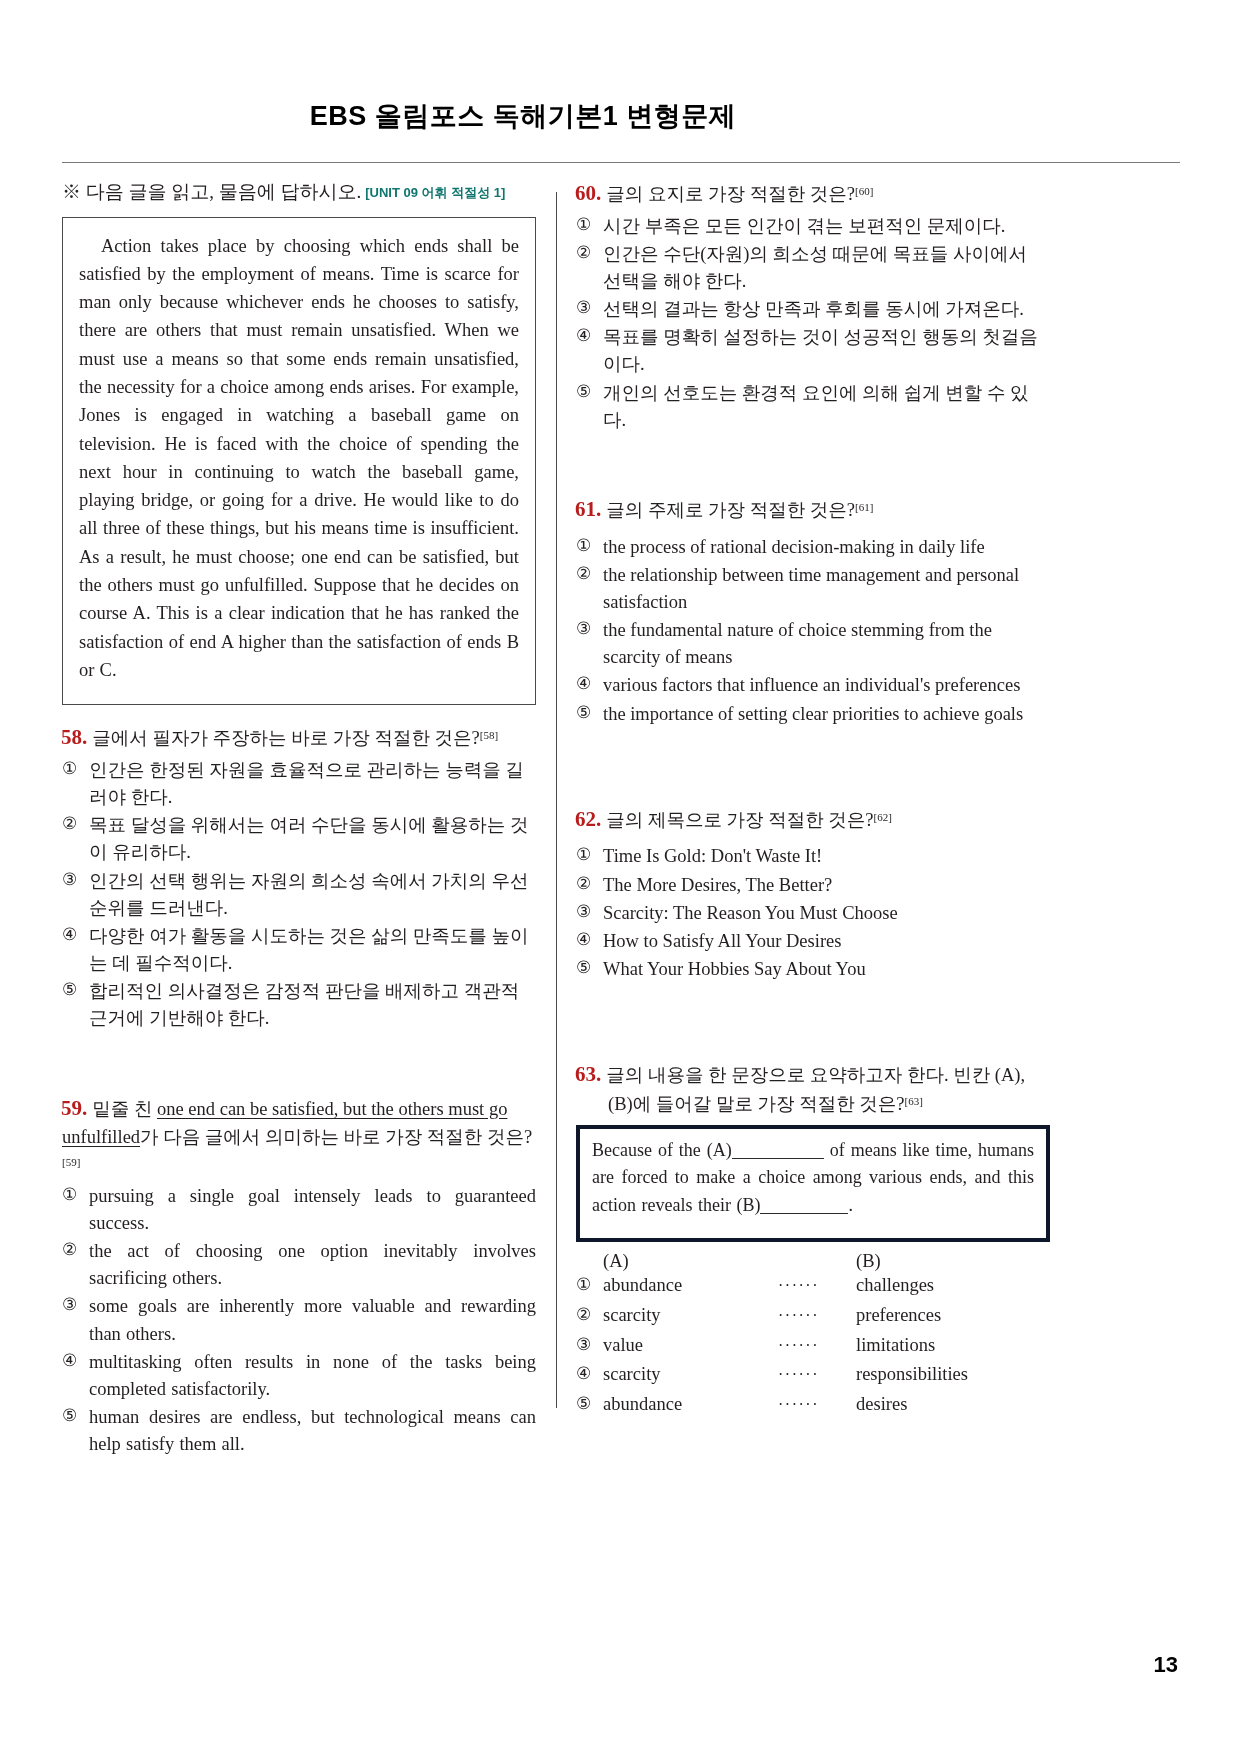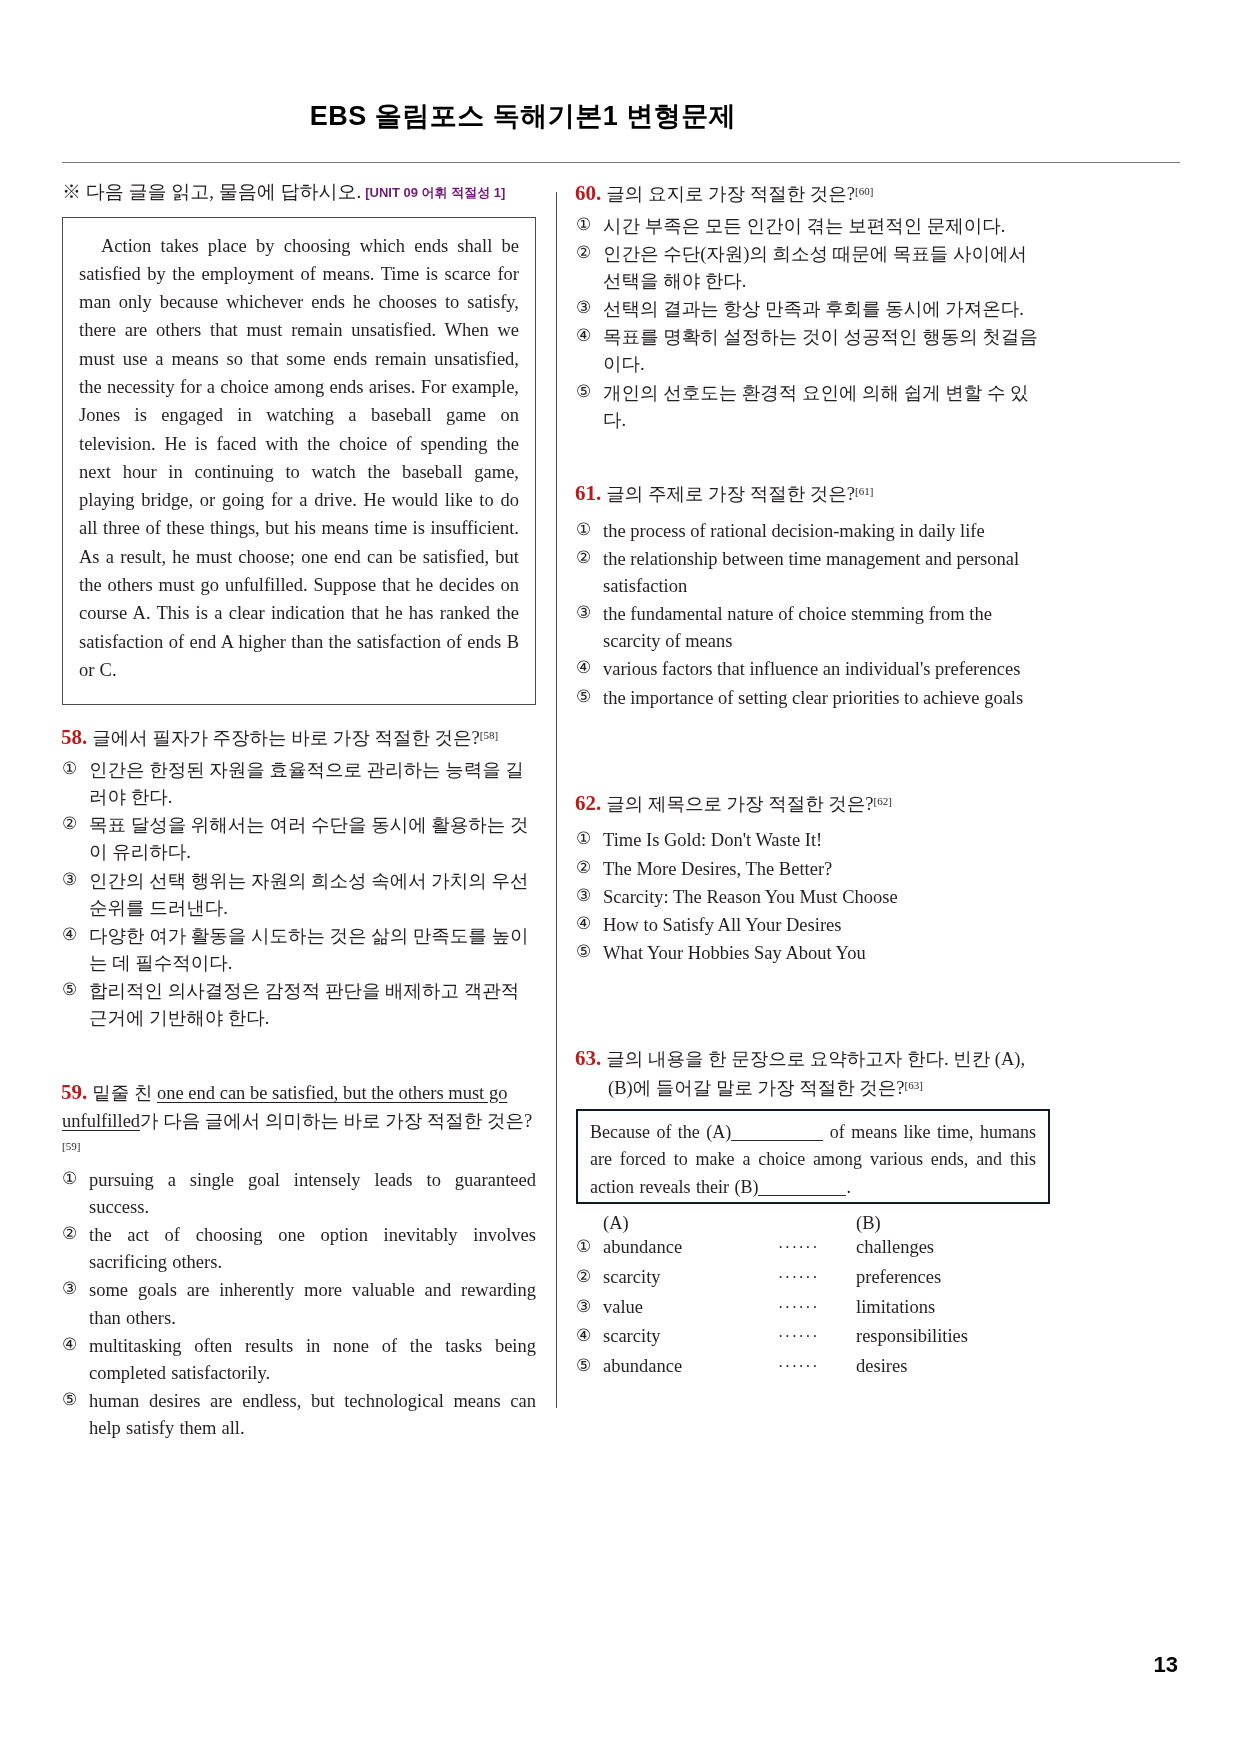--- a/index.html
+++ b/index.html
@@ -59,21 +59,21 @@
   }
 
   
   .instruction {
     font-size: 19px;
     line-height: 1.5;
     margin-bottom: 10px;
     white-space: nowrap;
   }
   .instruction .unit-tag {
-    color: #701a75;
+    color: #0f766e;
     font-family: "Liberation Sans", sans-serif;
     font-weight: bold;
     font-size: 13px;
     vertical-align: 1px;
     margin-left: 4px;
   }
 
   
   .passage-box {
     border: 1px solid #4a4a4a;
@@ -85,21 +85,21 @@
     line-height: 1.53;
     text-align: justify;
     text-indent: 22px;
     text-justify: inter-word;
     word-spacing: 0.5px;
     margin: 0;
   }
 
   
   .qblock { margin-top: 17px; }
-  .qblock.gap-xl { margin-top: 44px; }
+  .qblock.gap-xl { margin-top: 60px; }
 
   .qhead {
     font-size: 18.5px;
     line-height: 1.5;
     margin-bottom: 3px;
     text-indent: -1px;
   }
   .qnum {
     color: #b91c1c;
     font-weight: bold;
@@ -137,22 +137,22 @@
   ol.choices li .marker {
     position: absolute;
     left: 0;
     top: 0;
     font-size: 17px;
   }
   ol.choices.justify li { text-align: justify; word-spacing: 0.5px; }
 
   
   .summary-box {
-    border: 2px solid #0f172a;
-    padding: 8px 12px 0 12px;
+    border: 4px solid #0f172a;
+    padding: 8px 12px 18px 12px;
     box-sizing: border-box;
     margin-top: 6px;
   }
   .summary-text {
     font-size: 18px;
     line-height: 1.55;
     text-align: justify;
     word-spacing: 1px;
     margin: 0;
   }

